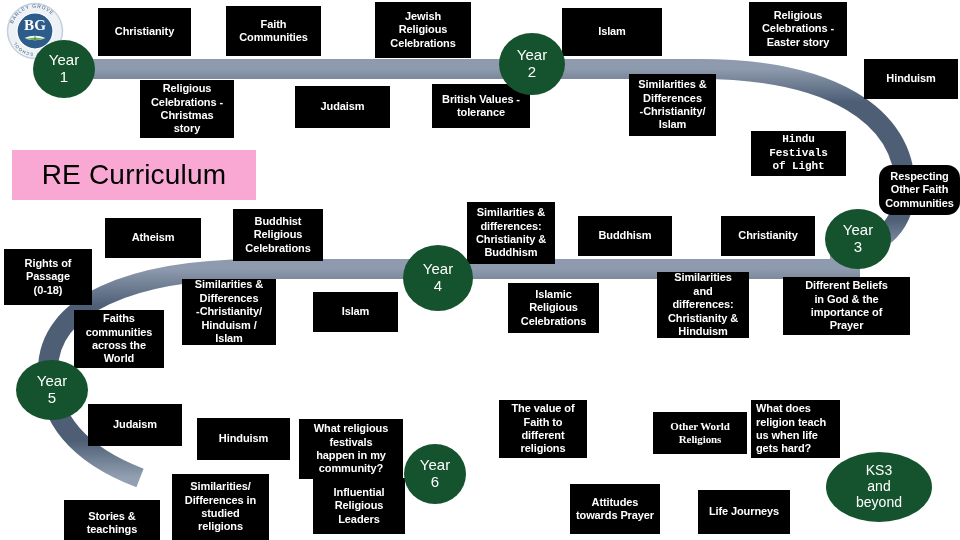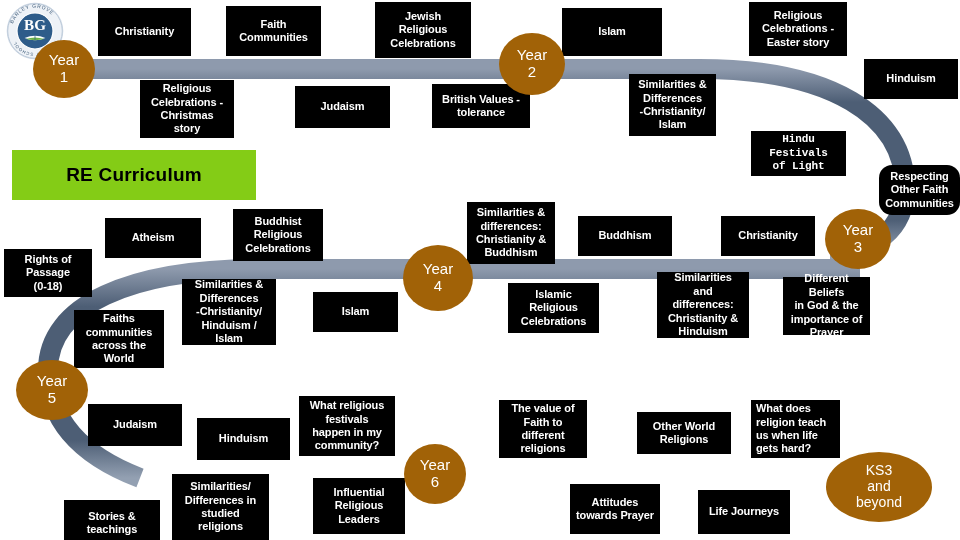--- a/index.html
+++ b/index.html
@@ -42,46 +42,46 @@
     letter-spacing: -0.1px;
     white-space: pre-line;
   }
   .box.lefty {
     text-align: left;
     justify-content: flex-start;
   }
   
   .bubble {
     position: absolute;
-    background: #a16207;
+    background: #14532d;
     color: #ffffff;
     border-radius: 50%;
     display: flex;
     align-items: center;
     justify-content: center;
     text-align: center;
     font-size: 15px;
     line-height: 1.12;
     font-weight: normal;
     white-space: pre-line;
     box-sizing: border-box;
   }
   .bubble.small-text { font-size: 14px; }
   
   #title-plaque {
     position: absolute;
     left: 12px; top: 150px;
     width: 244px; height: 50px;
-    background: #84cc16;
+    background: #f9a8d4;
     color: #000000;
     display: flex;
     align-items: center;
     justify-content: center;
-    font-size: 19px;
-    font-weight: bold;
+    font-size: 28px;
+    font-weight: normal;
     letter-spacing: 0.2px;
   }
   
   #logo {
     position: absolute;
     left: 6px; top: 2px;
     width: 58px; height: 58px;
   }
 </style>
 </head>
@@ -188,21 +188,21 @@
 
   <div class="box" style="left:467px; top:202px; width:88px;  height:62px;">Similarities &amp;
 differences:
 Christianity &amp;
 Buddhism</div>
 
   <div class="box" style="left:578px; top:216px; width:94px;  height:40px;">Buddhism</div>
 
   <div class="box" style="left:721px; top:216px; width:94px;  height:40px;">Christianity</div>
 
-  <div class="box" style="left:4px;   top:249px; width:88px;  height:48px;">Rights of
+  <div class="box" style="left:4px;   top:249px; width:88px;  height:56px;">Rights of
 Passage
 (0-18)</div>
 
   <div class="box" style="left:182px; top:279px; width:94px;  height:66px;">Similarities &amp;
 Differences
 -Christianity/
 Hinduism /
 Islam</div>
 
   <div class="box" style="left:313px; top:292px; width:85px;  height:40px;">Islam</div>
@@ -210,45 +210,45 @@
   <div class="box" style="left:508px; top:283px; width:91px;  height:50px;">Islamic
 Religious
 Celebrations</div>
 
   <div class="box" style="left:657px; top:272px; width:92px;  height:66px;">Similarities
 and
 differences:
 Christianity &amp;
 Hinduism</div>
 
-  <div class="box" style="left:783px; top:277px; width:87px; height:58px;">Different Beliefs
+  <div class="box" style="left:783px; top:277px; width:127px; height:58px;">Different Beliefs
 in God  &amp; the
 importance of
 Prayer</div>
 
   <div class="box" style="left:74px;  top:310px; width:90px;  height:58px;">Faiths
 communities
 across the
 World</div>
 
   <div class="box" style="left:88px;  top:404px; width:94px;  height:42px;">Judaism</div>
 
   <div class="box" style="left:197px; top:418px; width:93px;  height:42px;">Hinduism</div>
 
-  <div class="box" style="left:299px; top:396px; width:96px;  height:60px;">What religious
+  <div class="box" style="left:299px; top:419px; width:104px;  height:60px;">What religious
 festivals
 happen in my
 community?</div>
 
   <div class="box" style="left:499px; top:400px; width:88px;  height:58px;">The value of
 Faith to
 different
 religions</div>
 
-  <div class="box" style="left:637px; top:412px; width:94px;  height:42px;">Other World
+  <div class="box" style="left:653px; top:412px; width:94px;  height:42px;font-family:Liberation Serif, serif;">Other World
 Religions</div>
 
   <div class="box lefty" style="left:751px; top:400px; width:89px;  height:58px;">What does
 religion teach
 us when life
 gets hard?</div>
 
   <div class="box" style="left:64px;  top:500px; width:96px;  height:46px;">Stories &amp;
 teachings</div>
 

